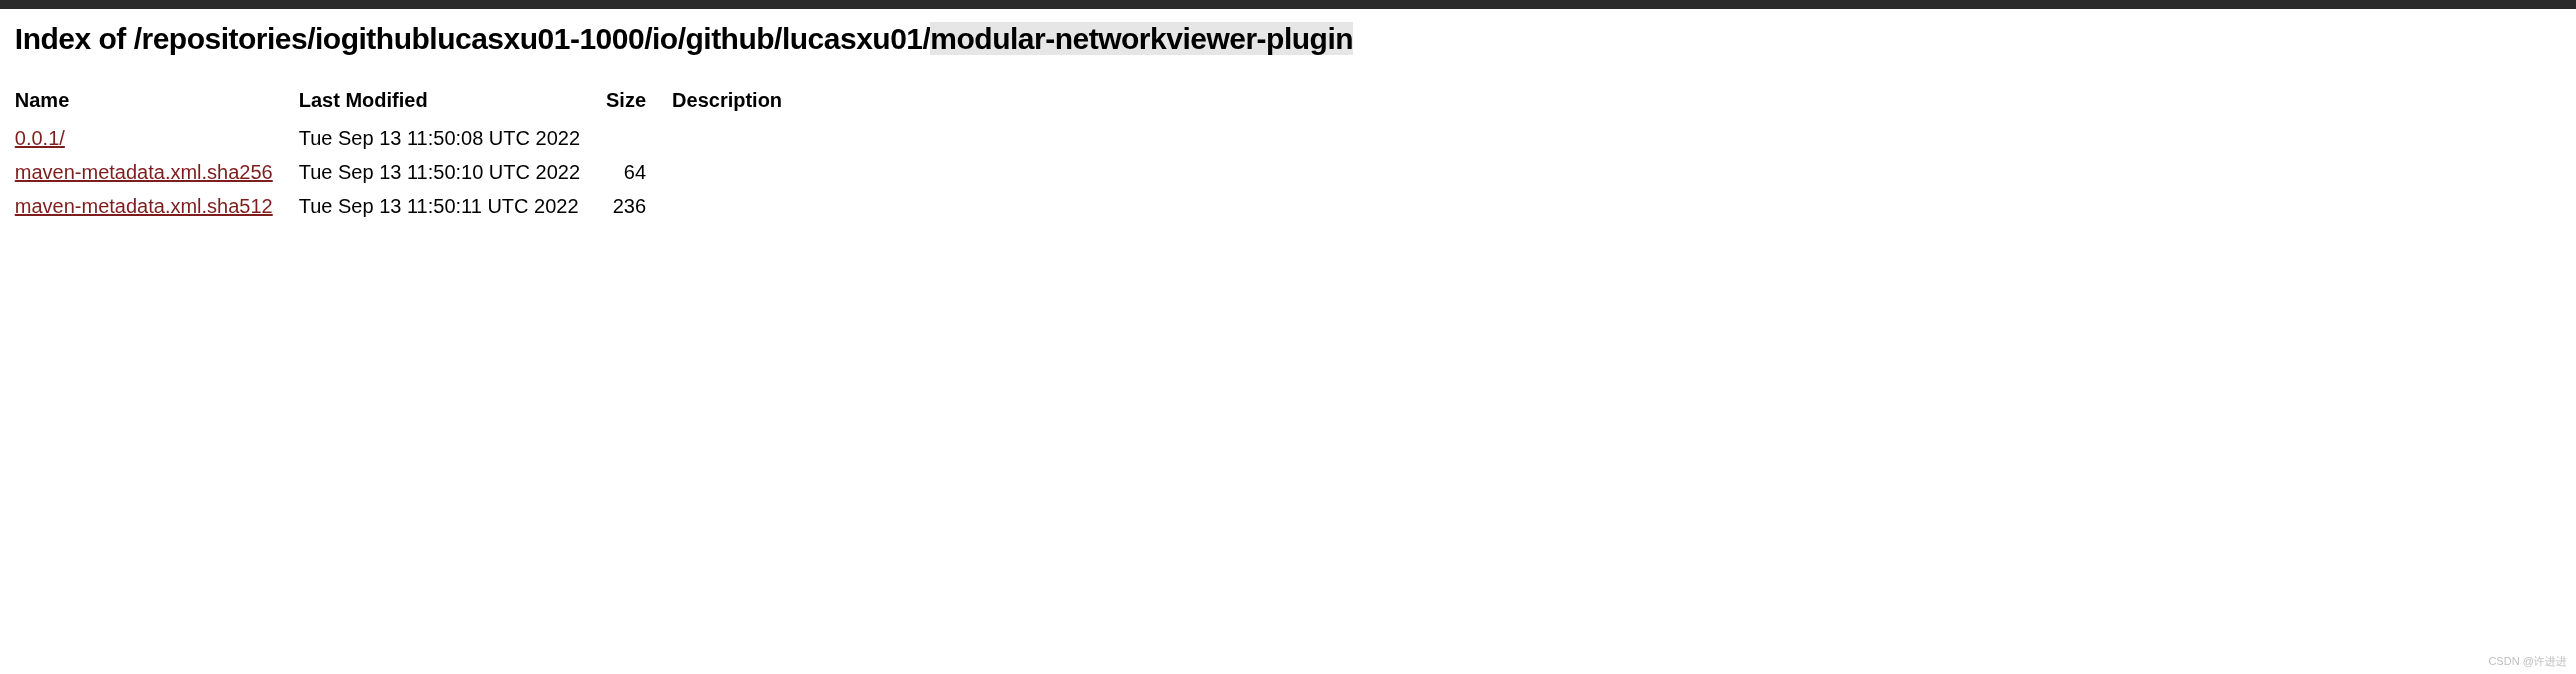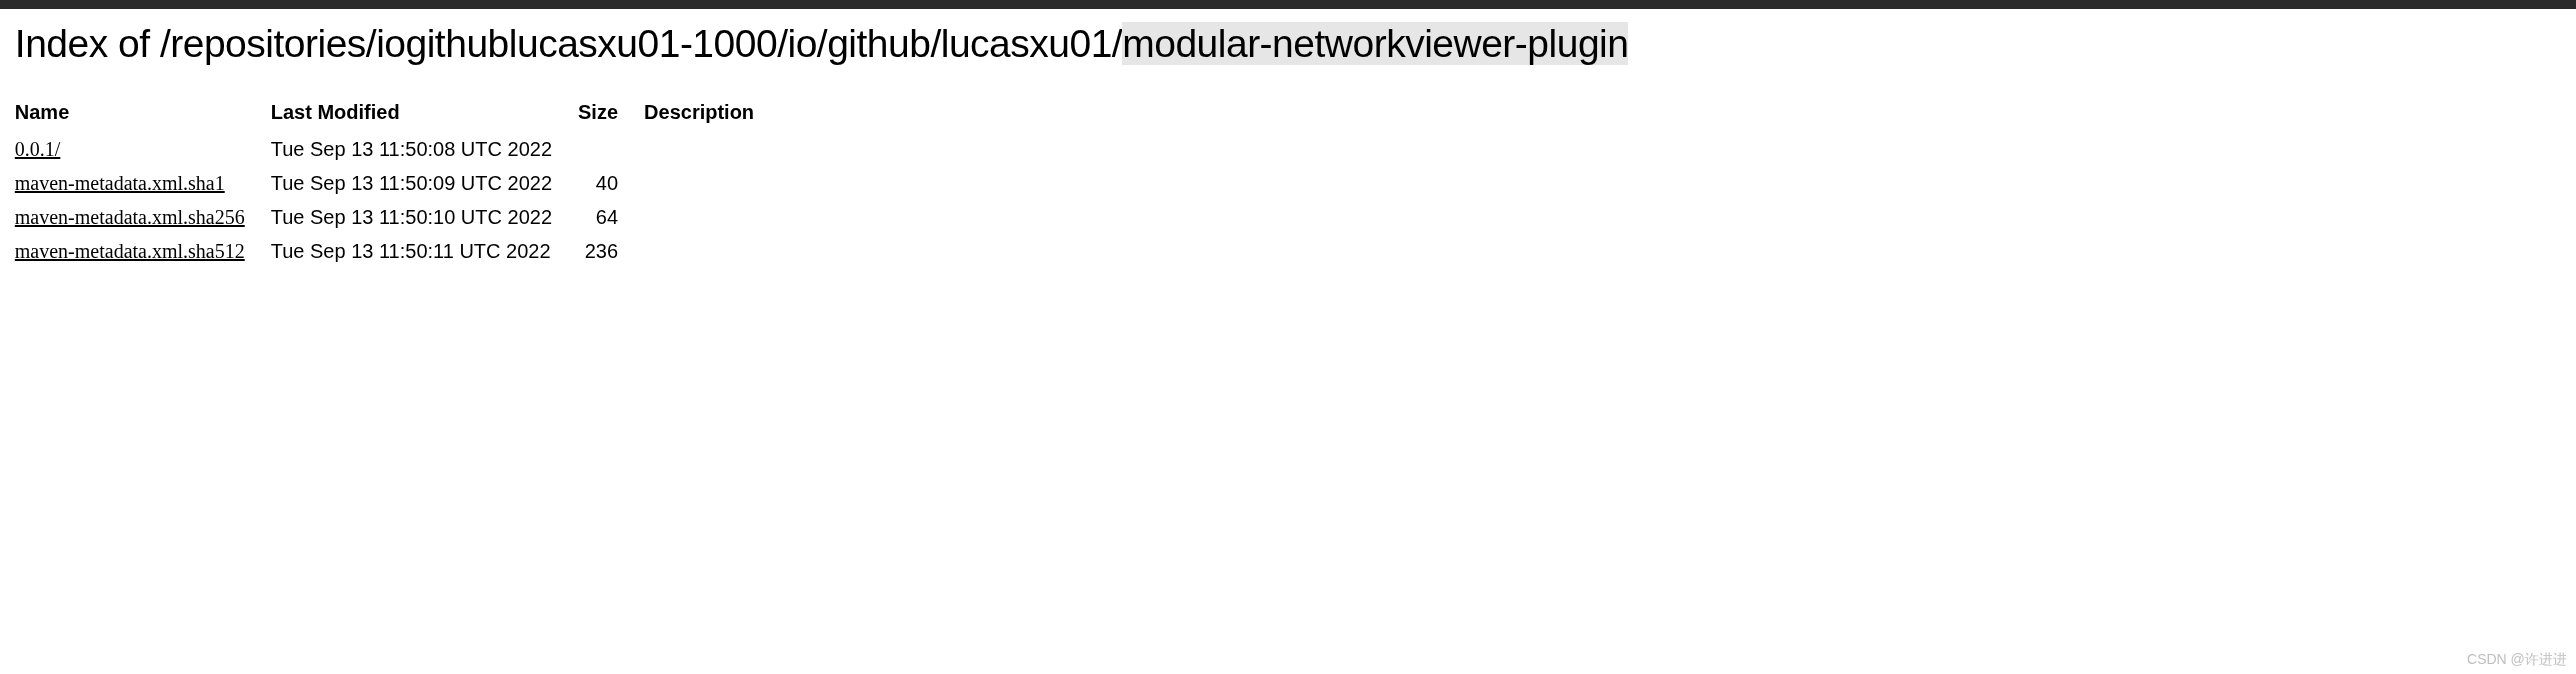--- a/index.html
+++ b/index.html
@@ -11,22 +11,22 @@
     font-size: 20px;
   }
   .topbar {
     height: 9.2px;
     background: #2b2b2b;
   }
   .content {
     padding: 7.4px 14.8px 18.4px 14.8px;
   }
   h1.page-title {
-    font-size: 39px;
-    font-weight: 400;
+    font-size: 30px;
+    font-weight: 700;
     margin: 3.7px 0 28px 0;
     line-height: 1.25;
     letter-spacing: -0.5px;
   }
   h1.page-title .hl {
     background: #e6e6e6;
   }
   table.listing {
     border-collapse: collapse;
   }
@@ -45,29 +45,28 @@
     white-space: nowrap;
   }
   table.listing td.col-size {
     text-align: right;
   }
   a.dir-link {
     color: #551A8B; 
     text-decoration: underline;
   }
   a.file-link {
-    color: #000000;
+    color: #7f1d1d;
     text-decoration: underline;
-    font-family: Liberation Serif, serif;
   }
   .watermark {
     position: fixed;
     bottom: 5.5px;
     right: 9.2px;
-    font-size: 14px;
+    font-size: 11px;
     color: #bfbfbf;
     font-family: Arial, sans-serif;
   }
 </style>
 </head>
 <body>
 
 <div class="topbar"></div>
 
 <div class="content">
@@ -86,26 +85,20 @@
       </tr>
     </thead>
     <tbody id="listing-body">
         <tr>
           <td><a href="#" class="file-link">0.0.1/</a></td>
           <td>Tue Sep 13 11:50:08 UTC 2022</td>
           <td class="col-size"></td>
           <td></td>
         </tr>
         <tr>
-          <td><a href="#" class="file-link">maven-metadata.xml.sha1</a></td>
-          <td>Tue Sep 13 11:50:09 UTC 2022</td>
-          <td class="col-size">40</td>
-          <td></td>
-        </tr>
-        <tr>
           <td><a href="#" class="file-link">maven-metadata.xml.sha256</a></td>
           <td>Tue Sep 13 11:50:10 UTC 2022</td>
           <td class="col-size">64</td>
           <td></td>
         </tr>
         <tr>
           <td><a href="#" class="file-link">maven-metadata.xml.sha512</a></td>
           <td>Tue Sep 13 11:50:11 UTC 2022</td>
           <td class="col-size">236</td>
           <td></td>

